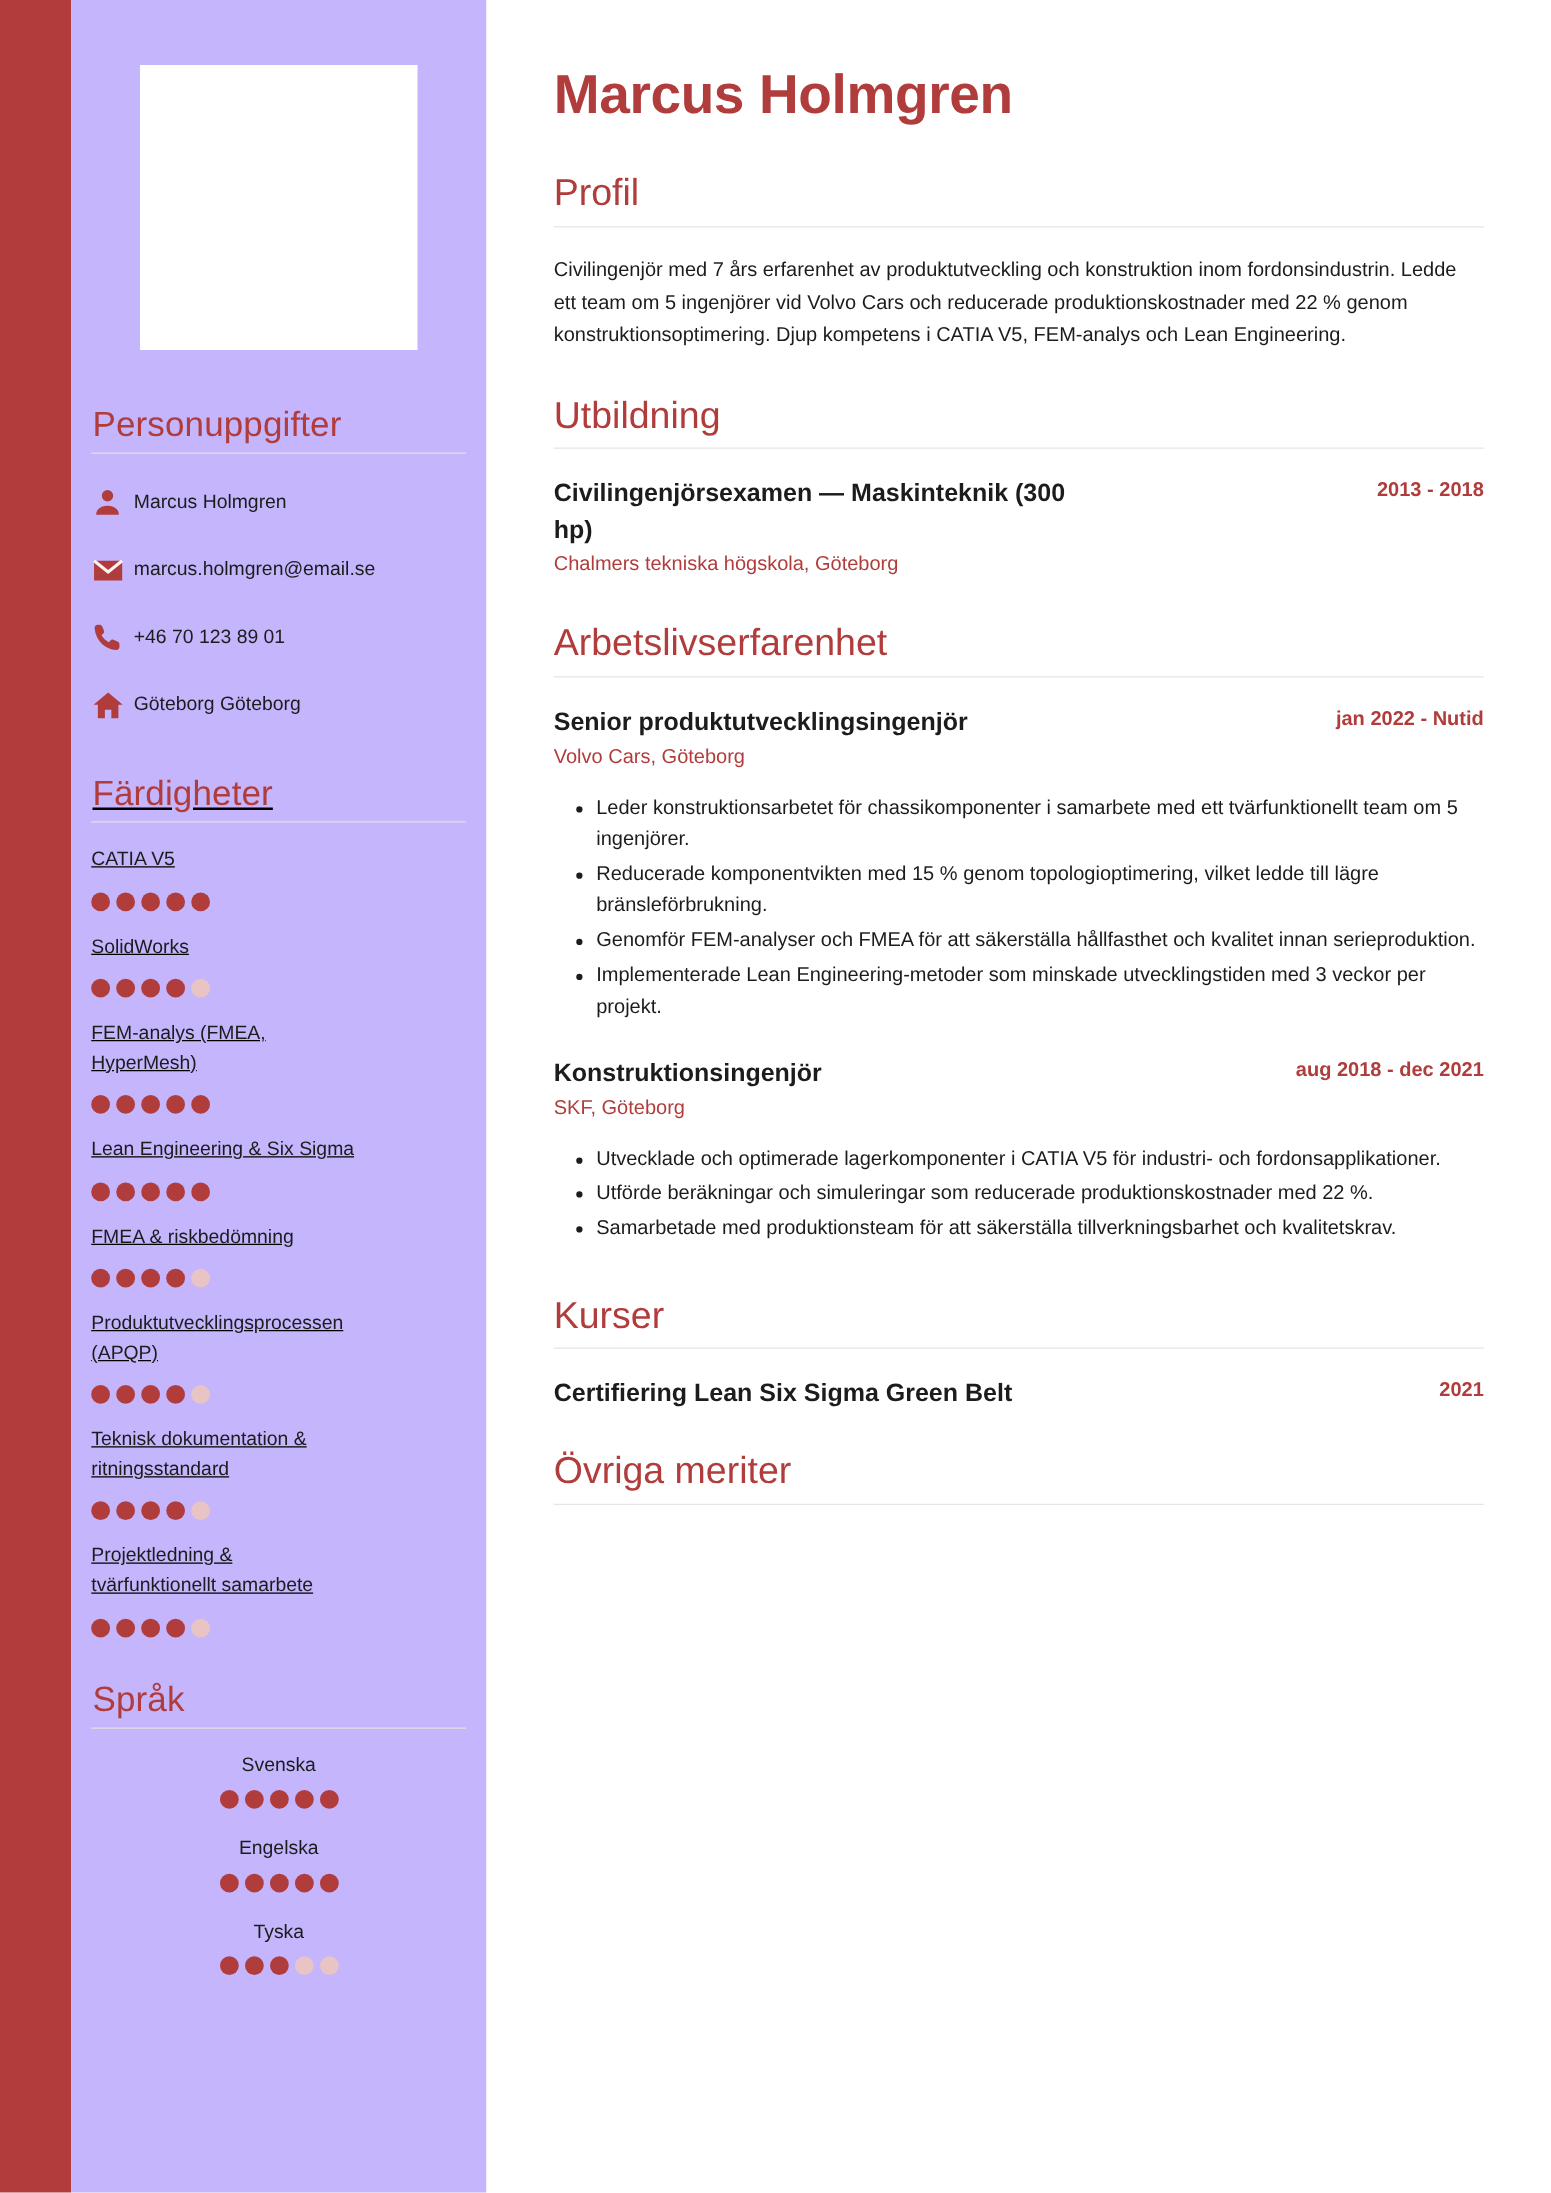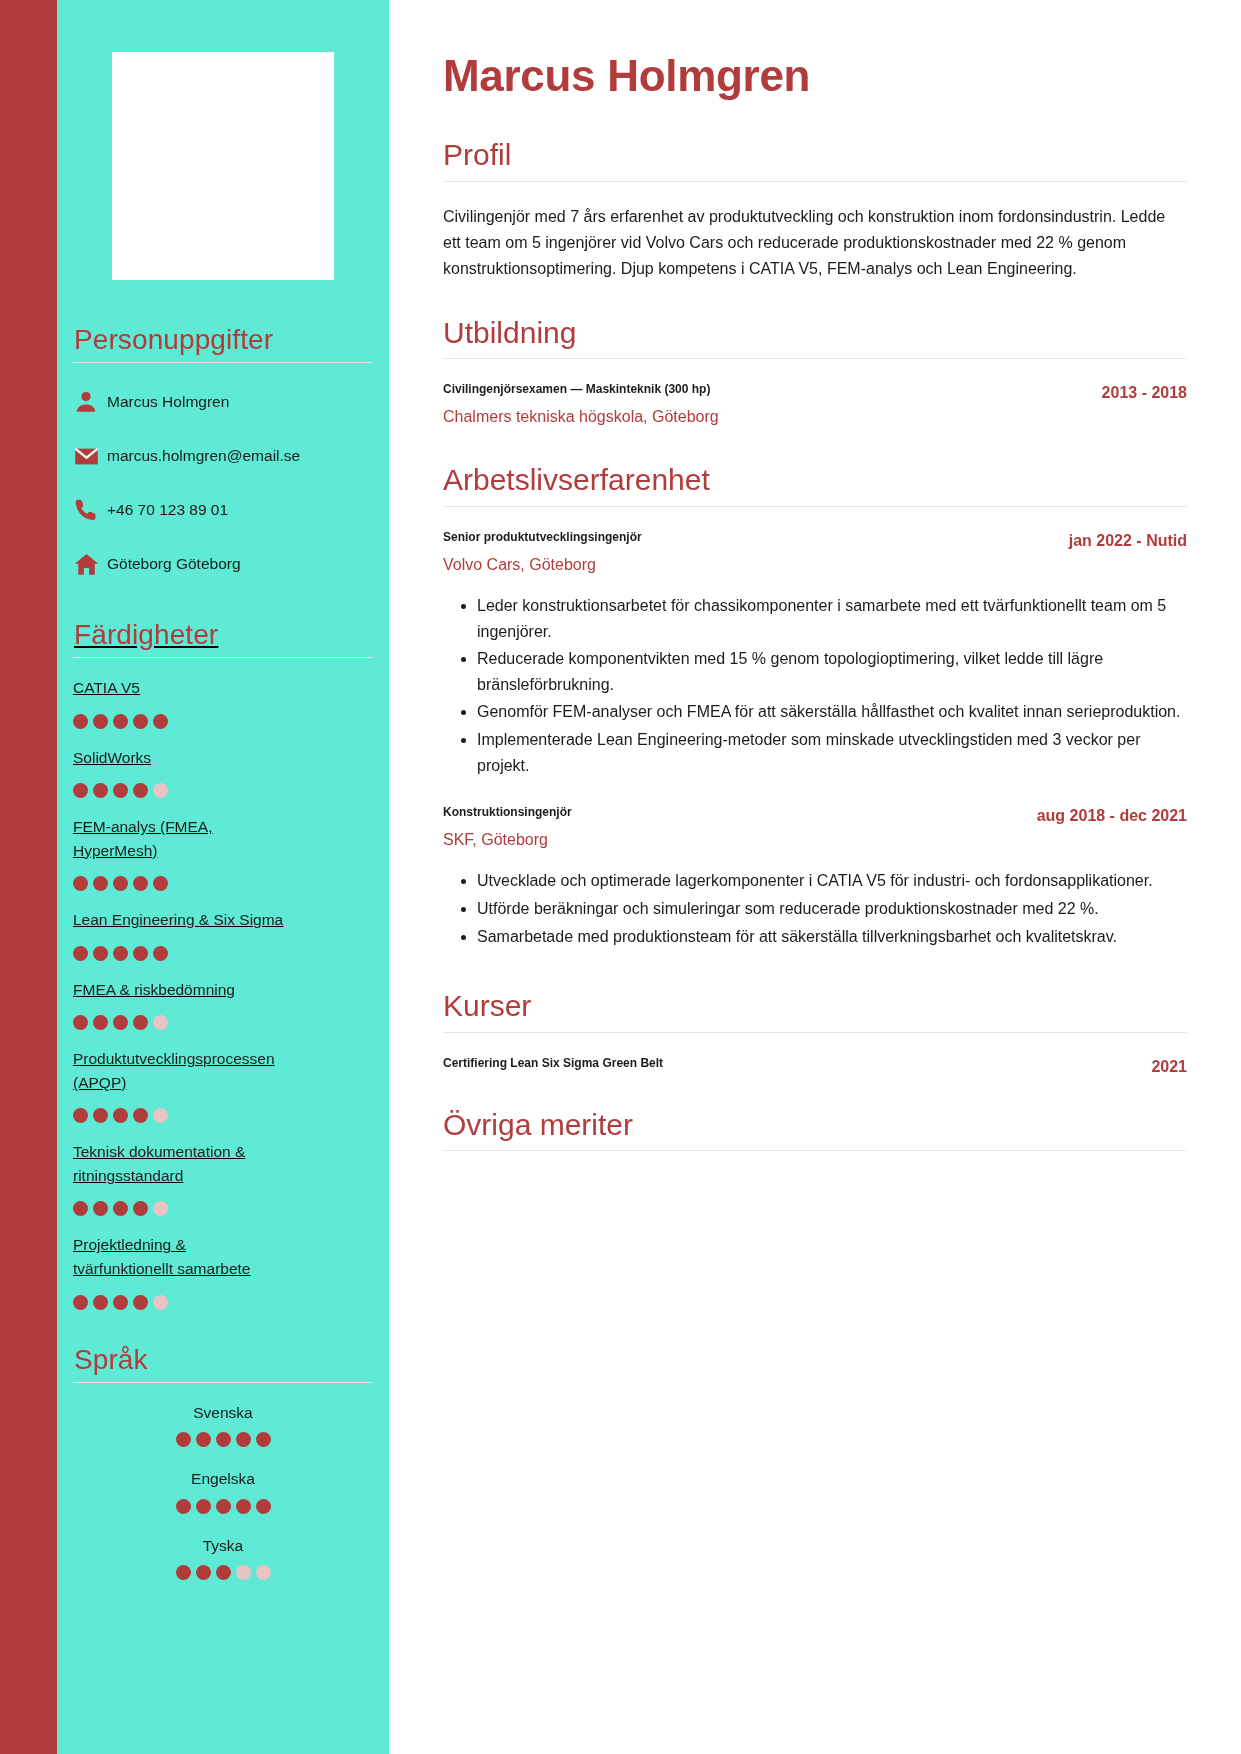--- a/index.html
+++ b/index.html
@@ -25,21 +25,21 @@
     width: 57px;
     height: 100%;
     background: #b13c3c;
     flex: 0 0 57px;
   }
 
   
   .sidebar {
     width: 332px;
     flex: 0 0 332px;
-    background: #5eead4;
+    background: #c4b5fd;
     padding: 0 16px 0 16px;
     position: relative;
   }
 
   .photo-wrap {
     padding-top: 52px;
     display: flex;
     justify-content: center;
   }
   .photo {
@@ -159,21 +159,21 @@
   .sec { margin-bottom: 30px; }
 
   .entry { margin-bottom: 16px; }
   .entry-head {
     display: flex;
     justify-content: space-between;
     align-items: flex-start;
     gap: 22px;
   }
   .entry-title {
-    font-size: 12px;
+    font-size: 20px;
     font-weight: 700;
     color: #1c1c1c;
     line-height: 1.45;
     flex: 1 1 auto;
     max-width: 430px;
   }
   .entry-date {
     font-size: 16px;
     font-weight: 700;
     color: #b13c3c;

